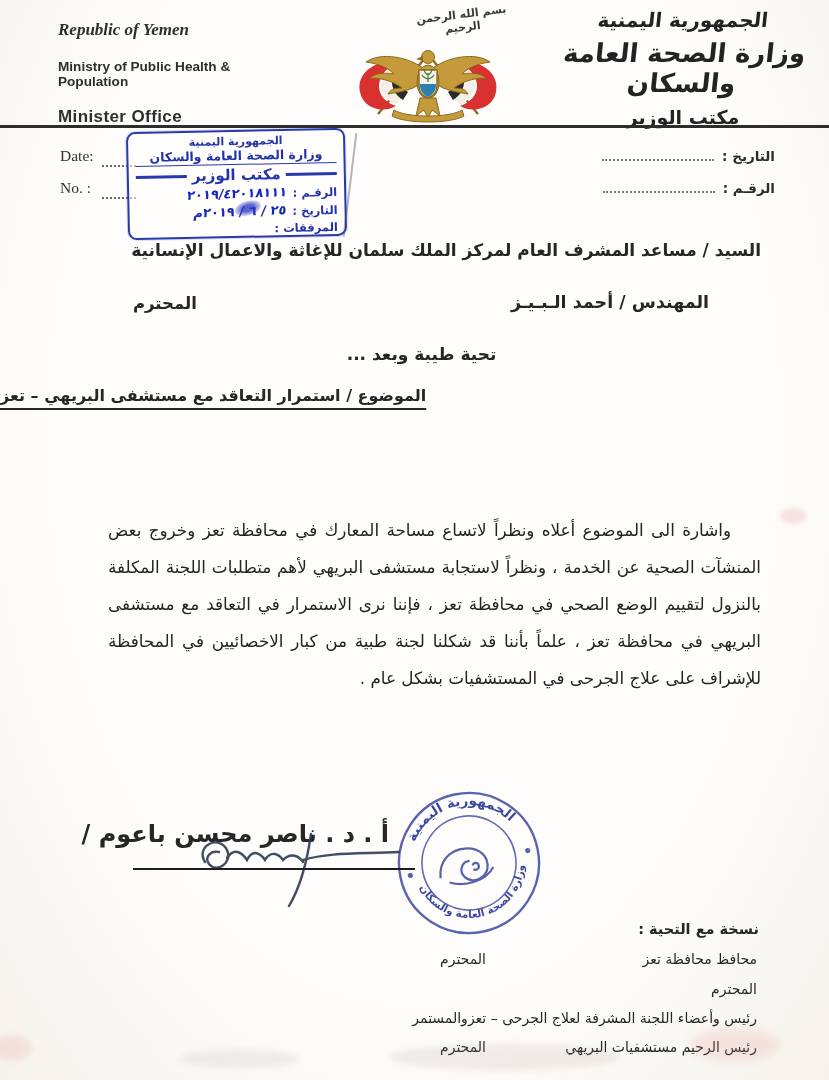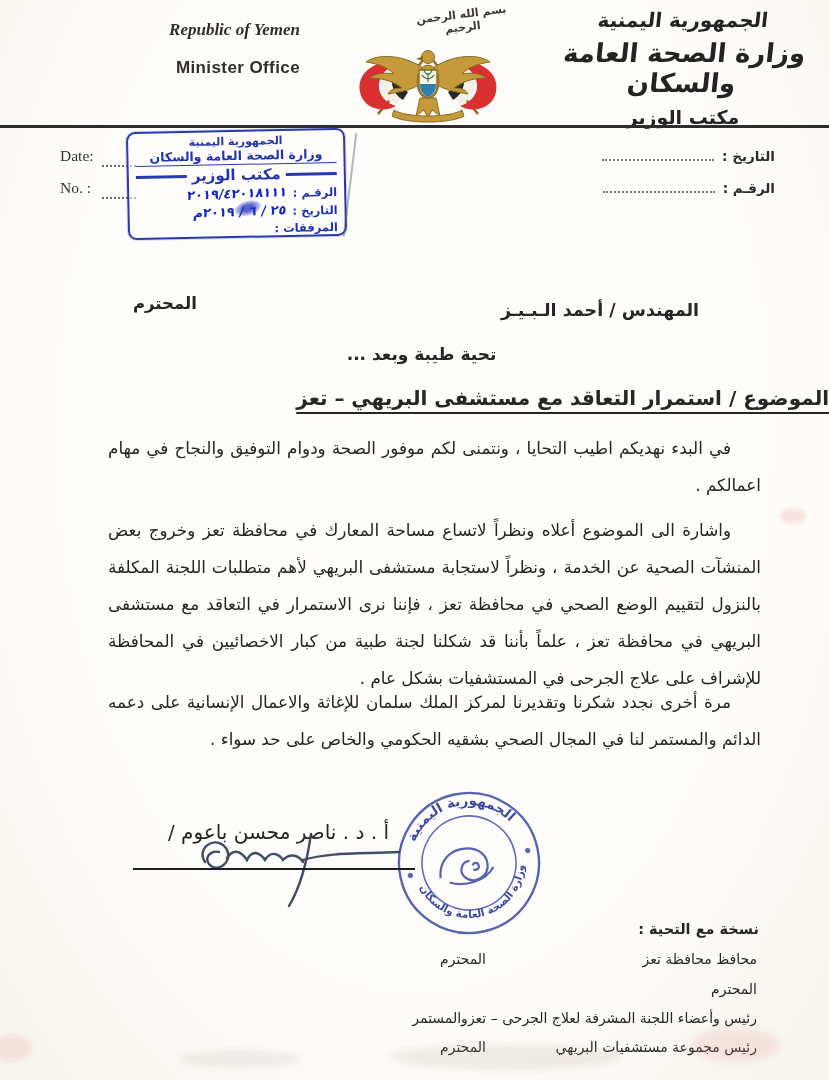--- a/index.html
+++ b/index.html
@@ -4,21 +4,21 @@
 <style>
   html,body{margin:0;padding:0;background:#777;}
   .page{
     position:relative;width:829px;height:1080px;margin:0 auto;overflow:hidden;
     background:
       radial-gradient(ellipse at 50% 40%, #fefdfb 60%, #f6f3ec 100%),
       #fbf9f4;
     font-family:"DejaVu Sans",sans-serif;color:#262626;
   }
   
-  .hdr-en{position:absolute;left:58px;top:20px;width:242px;text-align:right;color:#2e2e2e;}
+  .hdr-en{position:absolute;left:58px;top:20px;width:242px;text-align:left;color:#2e2e2e;}
   .hdr-en .l1{font-family:"Liberation Serif","DejaVu Serif",serif;font-style:italic;font-weight:bold;font-size:17px;}
   .hdr-en .l2{font-family:"Liberation Sans","DejaVu Sans",sans-serif;font-weight:bold;font-size:13.6px;margin-top:19px;}
   .hdr-en .l3{font-family:"Liberation Sans","DejaVu Sans",sans-serif;font-weight:bold;font-size:17px;margin-top:18px;letter-spacing:.4px;}
   .basmala{position:absolute;left:402px;top:8px;width:120px;text-align:center;font-size:11px;font-weight:bold;color:#3a3a3a;transform:rotate(-7deg);letter-spacing:-.5px;}
   .emblem{position:absolute;left:344px;top:40px;}
   .hdr-ar{position:absolute;right:12px;top:8px;width:268px;text-align:center;direction:rtl;color:#232323;}
   .hdr-ar .a1{font-size:20px;font-weight:bold;transform:skewX(-6deg);letter-spacing:-1px;}
   .hdr-ar .a2{font-size:26px;font-weight:bold;margin-top:6px;transform:skewX(-6deg);letter-spacing:-1.5px;}
   .hdr-ar .a3{font-size:19px;font-weight:bold;margin-top:8px;}
   .rule{position:absolute;left:0;top:125px;width:829px;height:3px;background:#2d2d2d;}
@@ -41,31 +41,31 @@
   .hand{font-weight:bold;color:#1628b6;transform:skewX(-9deg) rotate(-1deg);display:inline-block;font-size:13px;letter-spacing:1px;}
   .hand.dt{position:relative;}
   .hand.dt .smear{position:absolute;right:26px;top:-2px;width:26px;height:15px;background:radial-gradient(ellipse,#2030c0 30%,rgba(32,48,192,.25) 70%,transparent 75%);border-radius:50%;opacity:.75;transform:rotate(-10deg);}
   .crease{position:absolute;left:349px;top:133px;width:1.5px;height:104px;background:rgba(70,70,90,.4);transform:rotate(7deg);}
   .ar-ref{position:absolute;display:flex;direction:rtl;align-items:baseline;gap:8px;font-size:13.5px;font-weight:bold;color:#2c2c2c;}
   .ar-ref.date{top:148px;right:54px;} .ar-ref.no{top:180px;right:54px;}
   .ar-ref .dots{width:112px;border-bottom:2px dotted #777;height:10px;}
   
   .ar{direction:rtl;}
   .addr1{position:absolute;right:68px;top:240px;font-size:17px;font-weight:bold;}
-  .addr2{position:absolute;right:130px;top:292px;font-size:17.5px;font-weight:bold;margin-top:8px;}
+  .addr2{position:absolute;right:120px;top:292px;font-size:17.5px;font-weight:bold;}
   .honor-main{position:absolute;left:133px;top:294px;font-size:16.5px;font-weight:bold;}
   .greet{position:absolute;left:0;right:6px;top:344px;text-align:center;font-size:17px;font-weight:bold;padding-left:20px;}
-  .subject{position:absolute;left:0;right:0;top:386px;text-align:right;font-size:20px;font-weight:bold;}
+  .subject{position:absolute;left:0;right:0;top:386px;text-align:left;font-size:16px;font-weight:bold;}
   .subject span{text-decoration:underline;text-underline-offset:7px;text-decoration-thickness:1.6px;}
   .para{position:absolute;right:68px;left:108px;text-align:justify;font-size:16.8px;line-height:37px;text-indent:30px;color:#242424;}
   .p1{top:430px;} .p2{top:512px;} .p3{top:684px;}
   .closing{position:absolute;left:80px;right:0;top:760px;text-align:center;font-size:16.5px;font-weight:bold;}
   
   .seal{position:absolute;left:393px;top:788px;opacity:.92;transform:rotate(-12deg);}
-  .sig-name{position:absolute;right:440px;top:820px;font-size:20px;font-weight:normal;white-space:nowrap;text-align:center;}
+  .sig-name{position:absolute;right:440px;top:820px;font-size:24px;font-weight:bold;white-space:nowrap;text-align:center;}
   .sig-rule{position:absolute;left:133px;top:868px;width:282px;height:2px;background:#1d1d1d;}
   .sig-title{position:absolute;right:438px;top:874px;font-size:19px;font-weight:bold;white-space:nowrap;}
   .scribble{position:absolute;left:175px;top:818px;}
   
   .cc-head{position:absolute;right:70px;top:921px;font-size:14.5px;font-weight:bold;}
   .cc-row{position:absolute;right:72px;left:440px;display:flex;direction:rtl;justify-content:space-between;font-size:14px;}
   .cc-row .t{white-space:nowrap;} .cc-row .h{white-space:nowrap;}
   .cc-0{top:951px;} .cc-1{top:981px;} .cc-2{top:1010px;} .cc-3{top:1039px;}
   
   .smudge{position:absolute;border-radius:50%;pointer-events:none;}
@@ -75,20 +75,21 @@
   .sm4{left:780px;top:508px;width:26px;height:16px;background:rgba(230,150,150,.25);filter:blur(2px);}
   .sm5{left:180px;top:1050px;width:120px;height:18px;background:rgba(150,140,130,.12);filter:blur(3px);}
 </style>
 </head>
 <body>
 
 <div class="page">
 
   <div class="hdr-en">
     <div class="l1">Republic of Yemen</div>
+    <div class="l2">Ministry of Public Health &amp; Population</div>
     <div class="l3">Minister Office</div>
   </div>
 
   <div class="basmala ar">بسم الله الرحمن الرحيم</div>
 
   <svg class="emblem" width="168" height="84" viewBox="0 0 168 84">
 
     <path d="M34,74 L86,12" stroke="#8a6a20" stroke-width="2.4"></path>
     <path d="M134,74 L82,12" stroke="#8a6a20" stroke-width="2.4"></path>
 
@@ -150,28 +151,27 @@
 
   <div class="ar-ref date">
     <span>التاريخ :</span>
       <span class="dots"></span>
   </div>
   <div class="ar-ref no">
     <span>الرقـم :</span>
       <span class="dots"></span>
   </div>
 
+  <div class="addr1 ar">السيد / مساعد المشرف العام لمركز الملك سلمان للإغاثة والاعمال الإنسانية</div>
   <div class="addr2 ar">المهندس / أحمد الـبـيـز</div>
   <div class="honor-main ar">المحترم</div>
   <div class="greet ar">تحية طيبة وبعد ...</div>
   <div class="subject ar"><span>الموضوع / استمرار التعاقد مع مستشفى البريهي – تعز</span></div>
 
-  <div class="para p1 ar">في البدء نهديكم اطيب التحايا ، ونتمنى لكم موفور الصحة ودوام التوفيق والنجاح في مهام اعمالكم .</div>
   <div class="para p2 ar">واشارة الى الموضوع أعلاه ونظراً لاتساع مساحة المعارك في محافظة تعز وخروج بعض المنشآت الصحية عن الخدمة ، ونظراً لاستجابة مستشفى البريهي لأهم متطلبات اللجنة المكلفة بالنزول لتقييم الوضع الصحي في محافظة تعز ، فإننا نرى الاستمرار في التعاقد مع مستشفى البريهي في محافظة تعز ، علماً بأننا قد شكلنا لجنة طبية من كبار الاخصائيين في المحافظة للإشراف على علاج الجرحى في المستشفيات بشكل عام .</div>
-  <div class="para p3 ar">مرة أخرى نجدد شكرنا وتقديرنا لمركز الملك سلمان للإغاثة والاعمال الإنسانية على دعمه الدائم والمستمر لنا في المجال الصحي بشقيه الحكومي والخاص على حد سواء .</div>
 
 
   <svg class="seal" width="152" height="150" viewBox="0 0 150 150">
     <circle cx="75" cy="75" r="70" fill="none" stroke="#2a3a98" stroke-width="2.4" opacity=".85"></circle>
     <circle cx="75" cy="75" r="47" fill="none" stroke="#2a3a98" stroke-width="1.6" opacity=".8"></circle>
     <defs>
       <path id="sealTop" d="M17,75 A58,58 0 0 1 133,75" fill="none"></path>
       <path id="sealBot" d="M20,75 A55,55 0 0 0 130,75" fill="none"></path>
     </defs>
     <text font-size="13.5" font-weight="bold" fill="#2a3a98" font-family="DejaVu Sans, sans-serif">
@@ -206,21 +206,21 @@
     <span class="h">المحترم</span>
   </div>
   <div class="cc-row cc-1">
     <span class="h">المحترم</span>
   </div>
   <div class="cc-row cc-2">
     <span class="t">رئيس وأعضاء اللجنة المشرفة لعلاج الجرحى – تعز</span>
     <span class="h">والمستمر</span>
   </div>
   <div class="cc-row cc-3">
-    <span class="t">رئيس مجموعة مستشفيات البريهي</span>
+    <span class="t">رئيس الرحيم مستشفيات البريهي</span>
     <span class="h">المحترم</span>
   </div>
 
   <div class="smudge sm1"></div>
   <div class="smudge sm2"></div>
   <div class="smudge sm3"></div>
   <div class="smudge sm4"></div>
   <div class="smudge sm5"></div>
 </div>
 

